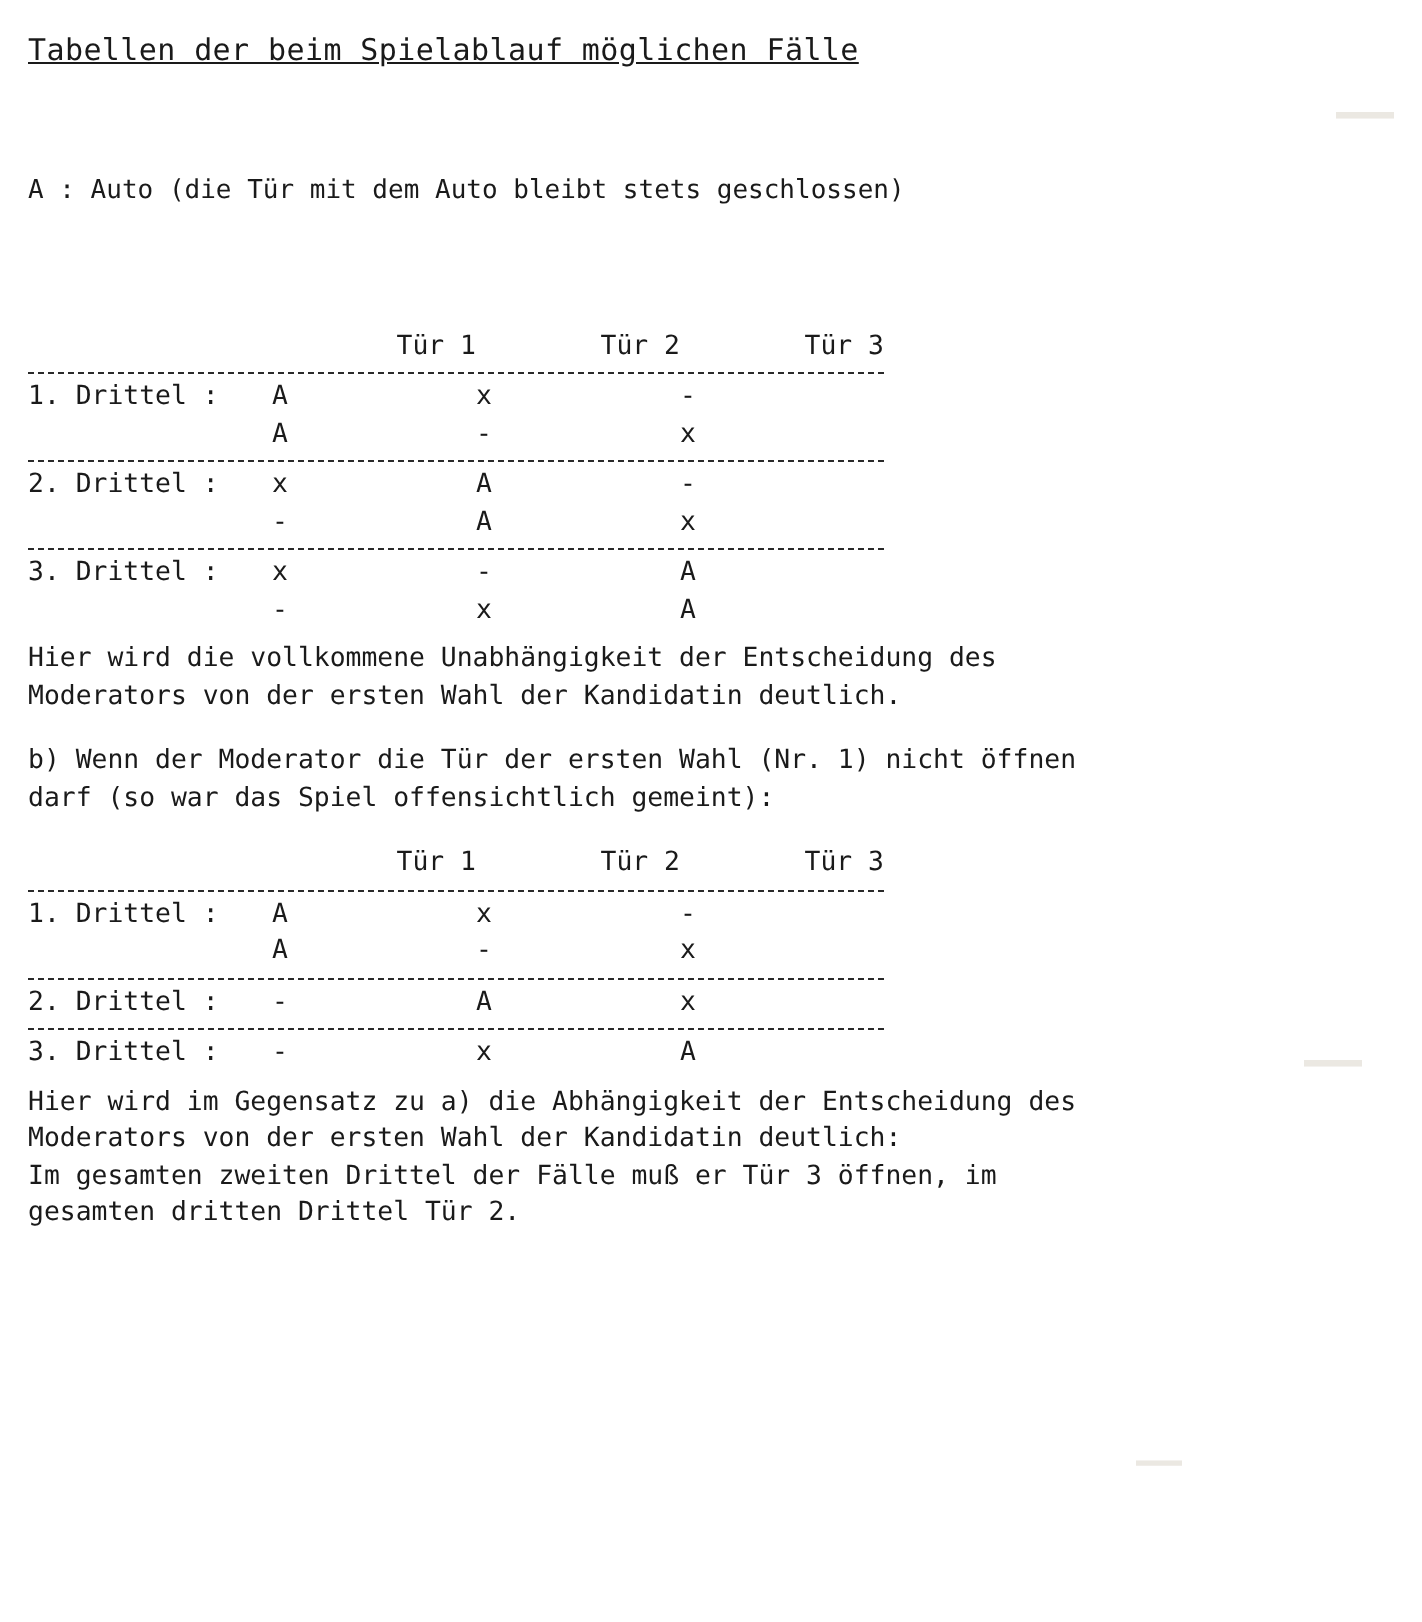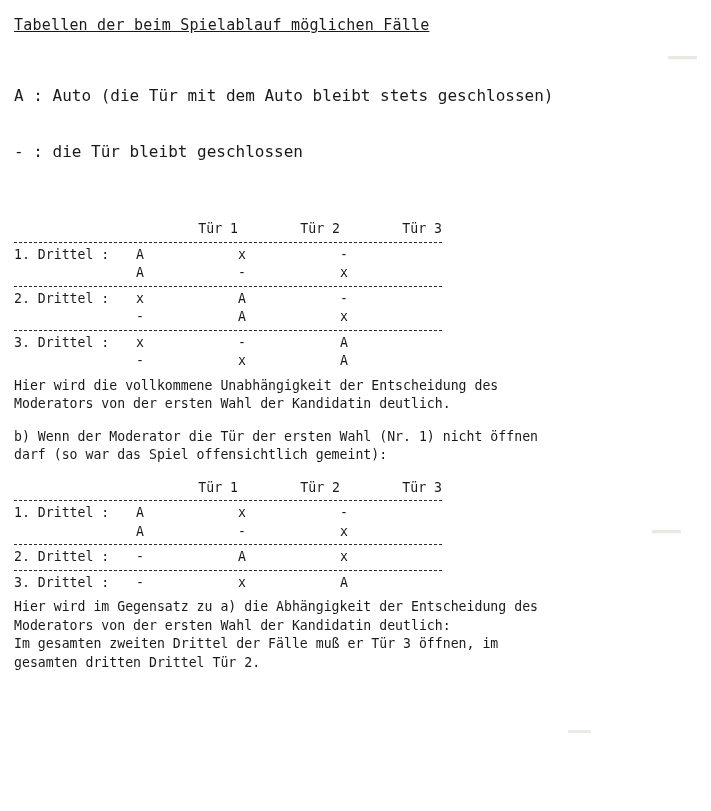--- a/index.html
+++ b/index.html
@@ -23,21 +23,21 @@
     box-sizing: border-box;
   }
   .doc-title {
     font-size: 15px;
     letter-spacing: 0.2px;
     text-decoration: underline;
     margin: 4px 0 16px 0;
     white-space: pre;
   }
   .legend {
-    font-size: 16px;
+    font-size: 13px;
     line-height: 18.5px;
     white-space: pre;
     margin-bottom: 22px;
   }
   .para {
     font-size: 13.2px;
     line-height: 18.5px;
     white-space: pre;
     margin: 0 0 14px 0;
   }
@@ -103,21 +103,20 @@
 <div class="page">
 
   <div class="watermark wm1">⎯</div>
   <div class="watermark wm2">⎯</div>
   <div class="watermark wm3">⎯</div>
 
   <div class="doc-title">Tabellen der beim Spielablauf möglichen Fälle</div>
 
   <div class="legend">
     <div>A : Auto (die Tür mit dem Auto bleibt stets geschlossen)</div>
-    <div>- : die Tür bleibt geschlossen</div>
   </div>
 
 
   <table class="cases">
     <tbody>
         <tr>
       <th class="hdr-label"></th>
       <th class="hdr-door">Tür 1</th>
       <th class="hdr-door">Tür 2</th>
       <th class="hdr-door">Tür 3</th>

